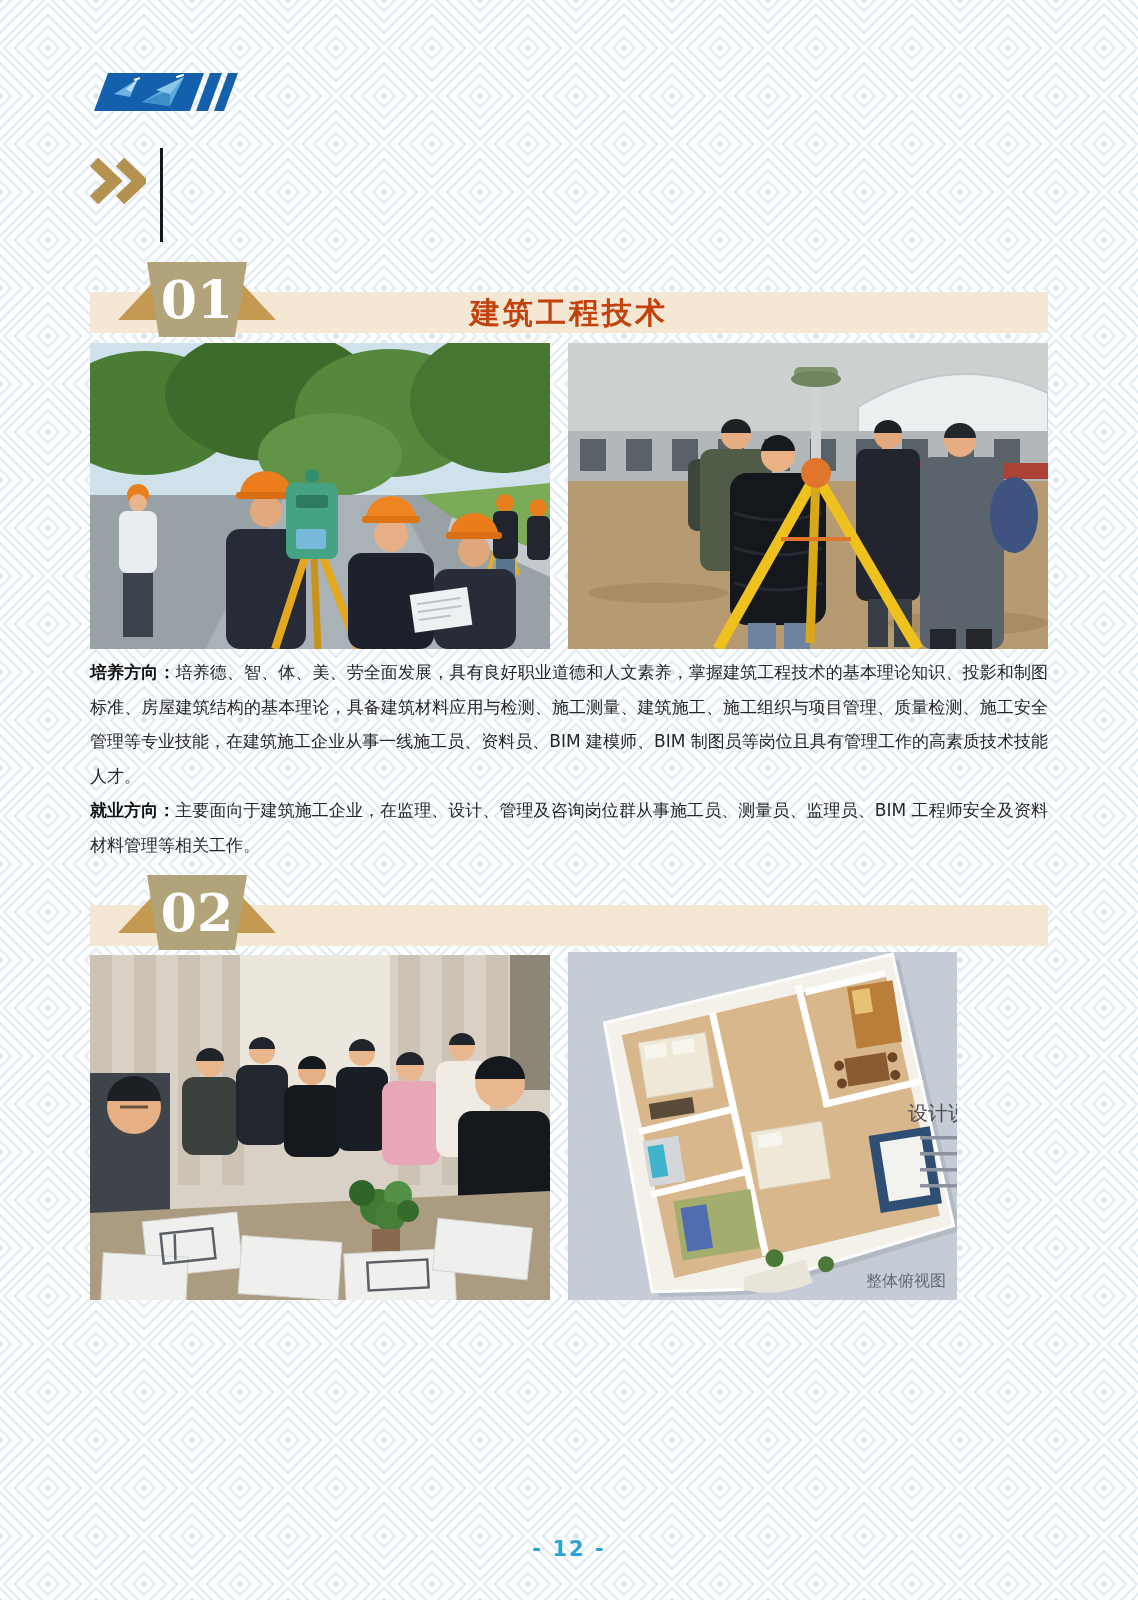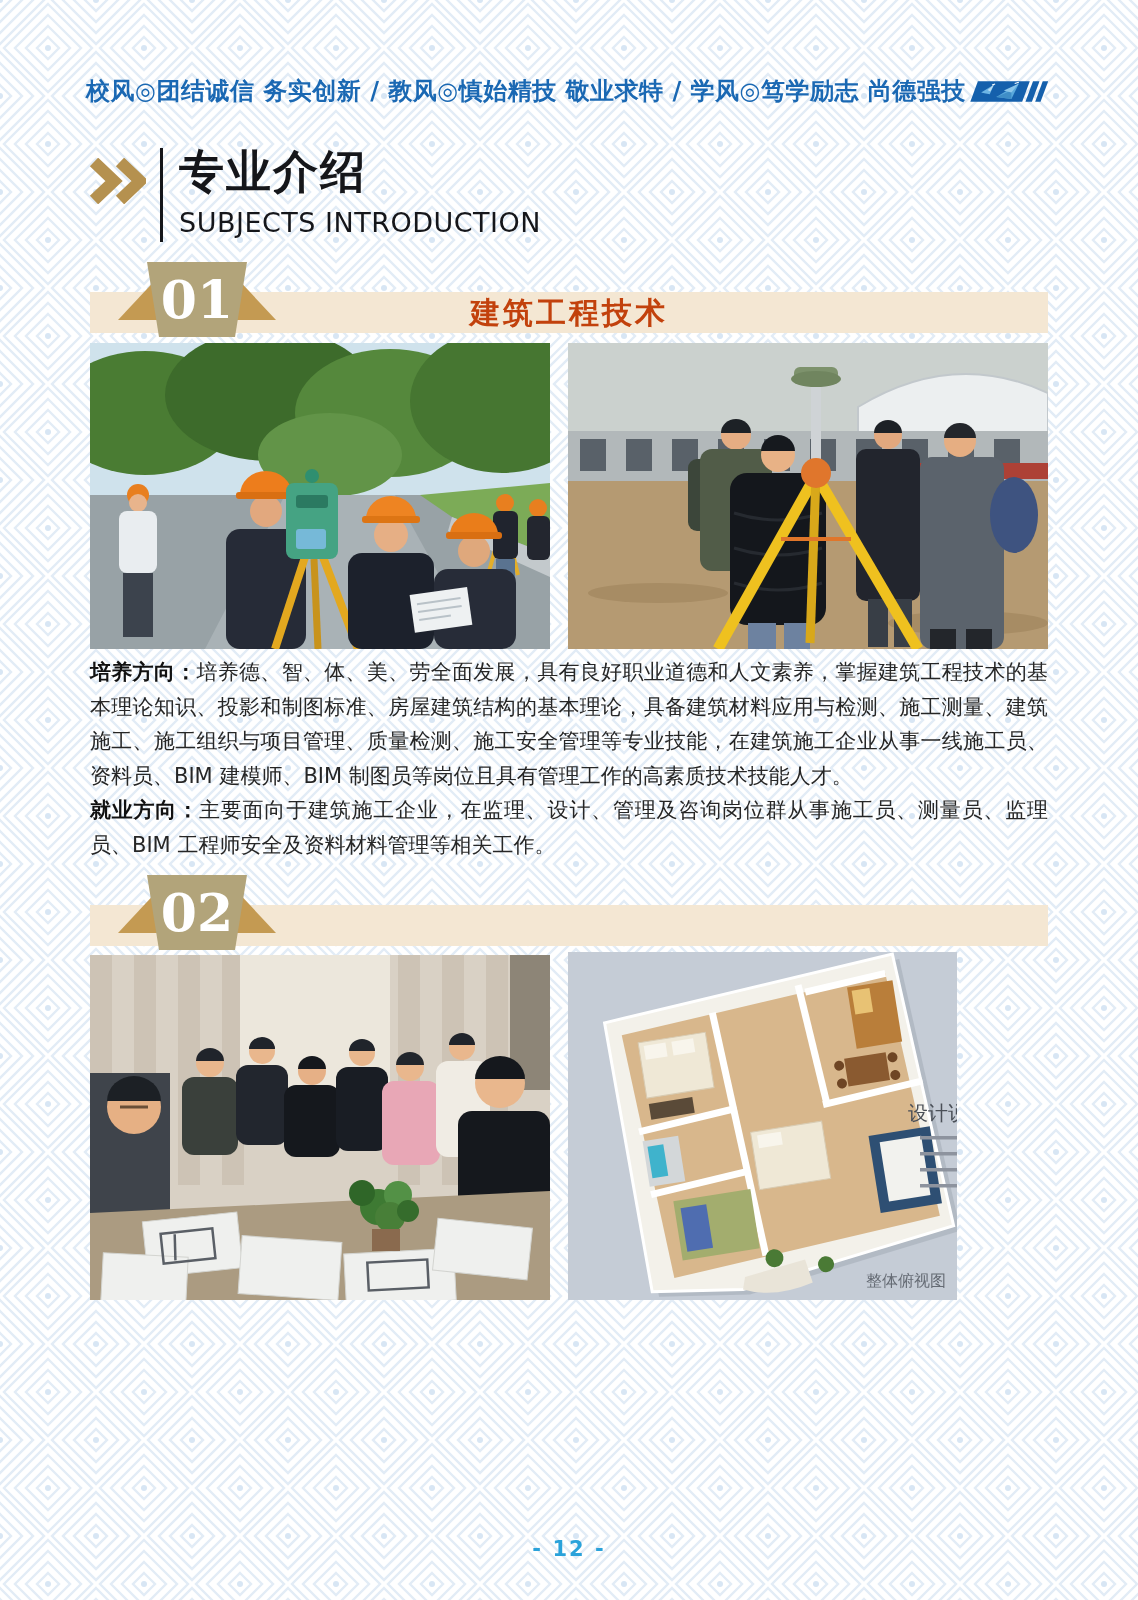--- a/index.html
+++ b/index.html
@@ -31,21 +31,21 @@
 
   
   .photo{position:absolute;overflow:hidden;background:#cfd5d9;}
   .photo svg{display:block;}
   #photo-1{left:90px;top:343px;width:460px;height:306px;}
   #photo-2{left:568px;top:343px;width:480px;height:306px;}
   #photo-3{left:90px;top:955px;width:460px;height:345px;}
   #photo-4{left:568px;top:952px;width:389px;height:348px;}
 
   
-  .para-block{position:absolute;left:90px;width:958px;color:#262626;font-size:21px;line-height:34.6px;text-align:justify;}
+  .para-block{position:absolute;left:90px;width:958px;color:#262626;font-size:17px;line-height:34.6px;text-align:justify;}
   .para-block p{margin:0;}
   .plabel{font-weight:700;color:#111;}
 
   
   .page-num{position:absolute;top:1537px;left:0;width:100%;text-align:center;color:#2aa2da;
             font-size:21px;font-weight:700;letter-spacing:2px;}
 </style>
 </head>
 <body>
 
@@ -68,45 +68,40 @@
         <use href="#dset" x="96" y="96"></use>
       </pattern>
     </defs>
     <rect width="1138" height="1600" fill="#ffffff"></rect>
     <rect width="1138" height="1600" fill="url(#diam)"></rect>
   </svg>
 
   <div class="content">
 
     <div class="motto-bar">
-      <div class="motto-text"><span class="lbl">校风</span><span>◎团结诚信 务实创新</span><span> / </span><span class="lbl">教风</span><span>◎慎始精技 敬业求特</span><span> / </span><span class="lbl">学风</span><span>◎笃学励志 尚德强技</span></div>
       <svg width="152" height="42" viewBox="0 0 152 42">
         <polygon points="22,3 118,3 104,41 8,41" fill="#1560ac"></polygon>
         <polygon points="124,3 136,3 122,41 110,41" fill="#1560ac"></polygon>
         <polygon points="142,3 152,3 138,41 128,41" fill="#1560ac"></polygon>
         <polygon points="28,24 52,9 44,27 34,25" fill="#6db4e4"></polygon>
         <polygon points="40,19 52,9 45,22" fill="#ffffff" opacity="0.55"></polygon>
         <polygon points="56,32 98,7 84,36" fill="#5aa9dc"></polygon>
         <polygon points="56,32 84,20 84,36" fill="#3f8ec7"></polygon>
         <polygon points="70,20 98,7 84,24" fill="#8cc6ea"></polygon>
         <rect x="90" y="5" width="8" height="2" fill="#ffffff" transform="rotate(-18 94 6)"></rect>
         <rect x="48" y="8" width="6" height="2" fill="#ffffff" transform="rotate(-18 51 9)"></rect>
       </svg>
     </div>
 
     <div class="title-block">
       <svg class="chevrons" width="58" height="46" viewBox="0 0 58 46">
         <polyline points="6,4 26,23 6,42" fill="none" stroke="#b5914f" stroke-width="12"></polyline>
         <polyline points="32,4 52,23 32,42" fill="none" stroke="#b5914f" stroke-width="12"></polyline>
       </svg>
       <div class="title-divider"></div>
-      <div class="title-texts">
-        <div class="title-cn">专业介绍</div>
-        <div class="title-en">SUBJECTS INTRODUCTION</div>
-      </div>
     </div>
 
     <div class="section-header" style="top:262px;">
       <div class="band"></div>
       <div class="band-title">建筑工程技术</div>
       <svg class="badge" width="162" height="75" viewBox="0 0 162 75">
         <polygon points="2,58 44,13 44,58" fill="#c49a52"></polygon>
         <polygon points="118,13 160,58 118,58" fill="#c49a52"></polygon>
         <polygon points="31,0 131,0 119,75 43,75" fill="#b2a47a"></polygon>
         <text x="81" y="56" text-anchor="middle" font-family="DejaVu Serif, Liberation Serif, serif" font-size="52" font-weight="700" fill="#ffffff">01</text>

